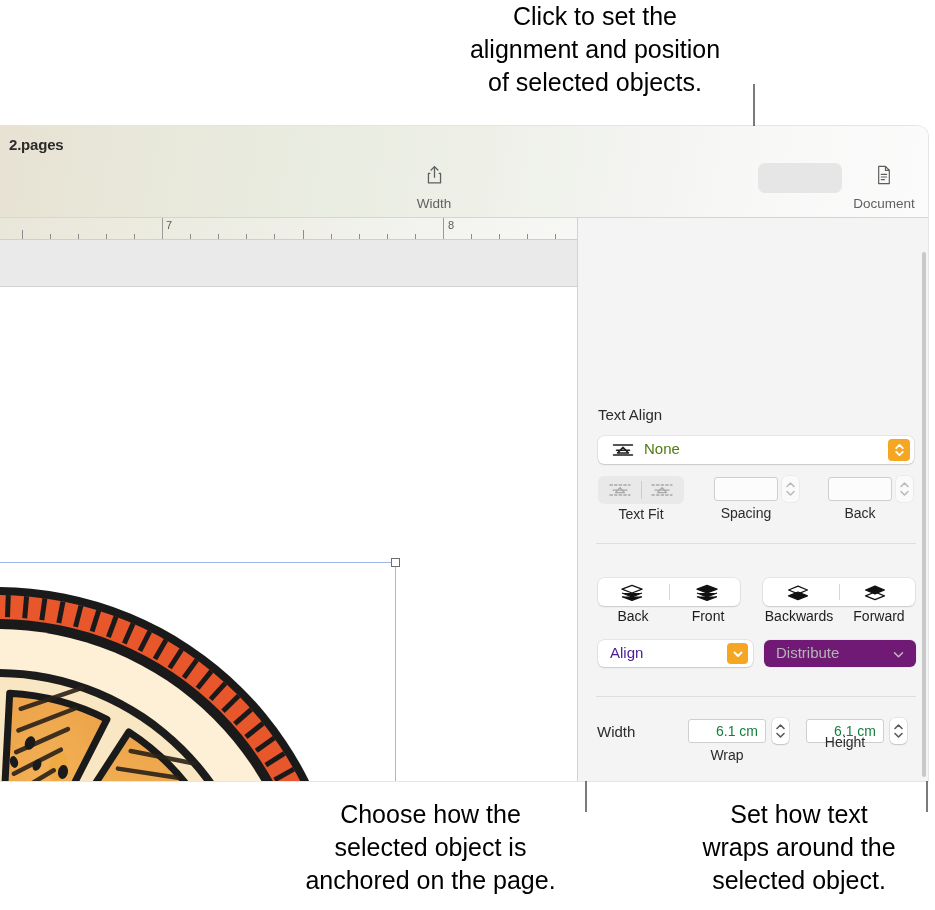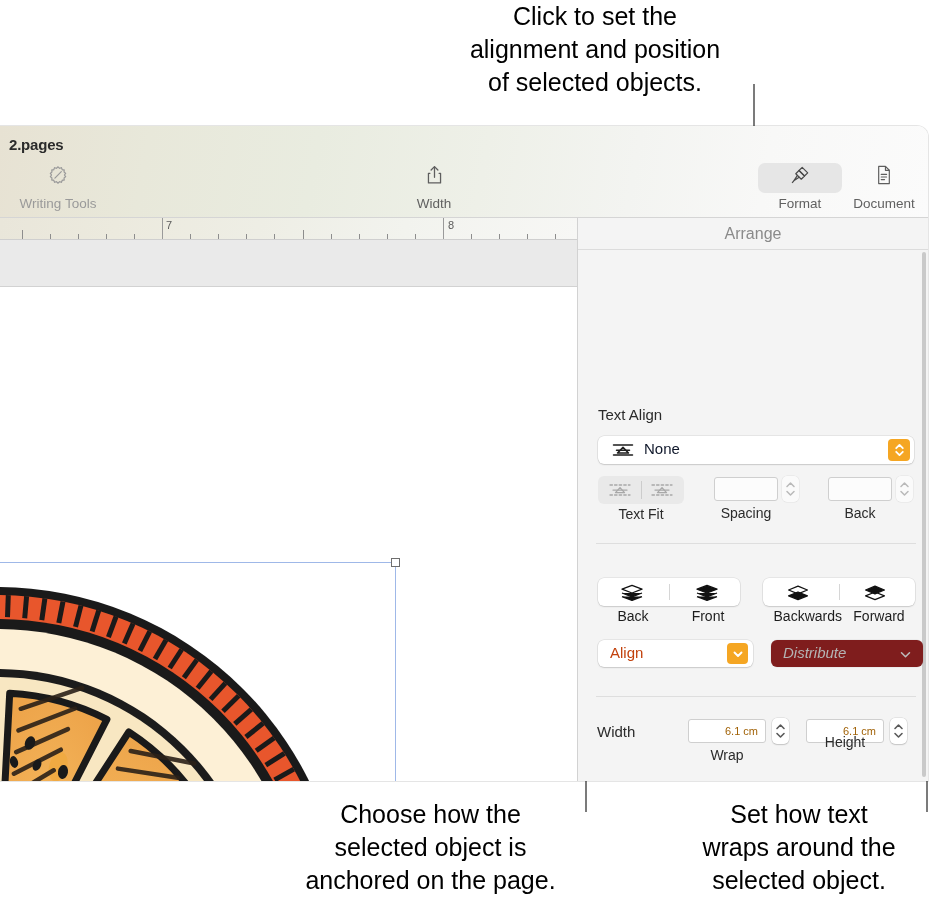--- a/index.html
+++ b/index.html
@@ -130,42 +130,42 @@
   .hr{ position:absolute; height:1px; background:#dedede; }
 
   
   #wrap-select{
     position:absolute; left:20px; top:218px; width:316px; height:28px;
     background:#ffffff; border-radius:6px;
     box-shadow:0 0 0 0.5px rgba(0,0,0,0.12), 0 1px 1.5px rgba(0,0,0,0.13);
     box-sizing:border-box;
   }
   #wrap-value{
-    position:absolute; left:46px; top:4px; font-size:15px; color:#0f172a;
+    position:absolute; left:46px; top:4px; font-size:15px; color:#4d7c0f;
   }
   #wrap-icon{ position:absolute; left:14px; top:6px; }
   #wrap-stepper{
     position:absolute; right:4px; top:3px; width:22px; height:22px;
     background:#f5a623; border-radius:4px;
     display:flex; align-items:center; justify-content:center;
   }
 
   
   #textfit-group{
     position:absolute; left:20px; top:258px; width:86px; height:28px;
     background:#e9e9e9; border-radius:6px;
   }
   #textfit-divider{ position:absolute; left:63px; top:263px; width:1px; height:18px; background:#cccccc; }
   #textfit-label{ position:absolute; left:20px; top:288px; width:86px; text-align:center;
     font-size:14px; color:#2b2b2b; }
 
   .num-field{
     position:absolute; height:24px; background:#ffffff;
     border:1px solid #cfcfcf; border-radius:3px; box-sizing:border-box;
-    font-size:11px; color:#a16207; text-align:right; line-height:22px;
+    font-size:14px; color:#15803d; text-align:right; line-height:22px;
     padding-right:7px;
   }
   .num-field.empty{ background:#fcfcfc; }
   .field-caption{ position:absolute; font-size:14px; color:#2b2b2b; text-align:center; }
 
   .stepper{
     position:absolute; width:17px; height:26px;
     background:#ffffff; border-radius:5px;
     box-shadow:0 0 0 0.5px rgba(0,0,0,0.13), 0 1px 1.5px rgba(0,0,0,0.14);
   }
@@ -182,30 +182,29 @@
   .order-div{ position:absolute; top:366px; width:1px; height:16px; background:#d6d6d6; }
   .order-label{ position:absolute; top:390px; font-size:14px; color:#1d1d1d; text-align:center; }
   .order-icon{ position:absolute; top:366px; }
 
   
   #align-btn{
     position:absolute; left:20px; top:422px; width:155px; height:27px;
     background:#ffffff; border-radius:6px;
     box-shadow:0 0 0 0.5px rgba(0,0,0,0.12), 0 1px 1.5px rgba(0,0,0,0.13);
   }
-  #align-text{ position:absolute; left:12px; top:4px; font-size:15px; color:#c2410c;text-align:right; }
+  #align-text{ position:absolute; left:12px; top:4px; font-size:15px; color:#4c1d95;text-align:right; }
   #align-chevron{
     position:absolute; right:5px; top:3px; width:21px; height:21px;
     background:#f5a623; border-radius:4px; display:flex; align-items:center; justify-content:center;
   }
   #distribute-btn{
-    position:absolute; left:193px; top:422px; width:152px; height:27px;
-    background:#7f1d1d; border-radius:6px;
+    position:absolute; left:186px; top:422px; width:152px; height:27px;
+    background:#701a75; border-radius:6px;
     box-shadow:0 0 0 0.5px rgba(0,0,0,0.07);
-    font-style:italic;
   }
   #distribute-text{ position:absolute; left:12px; top:4px; font-size:15px; color:#b4b4b4; }
 </style>
 </head>
 <body>
 
 <div class="caption" id="caption-top">Click to set the
 alignment and position
 of selected objects.</div>
 <div class="leader" id="leader-top"></div>
@@ -223,52 +222,32 @@
 <div class="leader" id="bracket-outer-v"></div>
 <div class="leader" id="bracket-outer-h"></div>
 
 <div id="app-window">
 
   <div id="toolbar">
     <div id="doc-title">2.pages</div>
 
     <div id="format-pill"></div>
 
-    <div class="tb-item" id="tb-writing-tools">
-      <span class="tb-glyph">
-        <svg width="22" height="22" viewBox="0 0 24 24" fill="none" stroke="#9a9a9a" stroke-width="1.3">
-          <path d="M12 3.2 13.6 4.7 15.8 4.1 16.6 6.2 18.8 6.6 18.6 8.8 20.3 10.2 19.1 12 20.3 13.8 18.6 15.2 18.8 17.4 16.6 17.8 15.8 19.9 13.6 19.3 12 20.8 10.4 19.3 8.2 19.9 7.4 17.8 5.2 17.4 5.4 15.2 3.7 13.8 4.9 12 3.7 10.2 5.4 8.8 5.2 6.6 7.4 6.2 8.2 4.1 10.4 4.7Z"></path>
-          <path d="M8.6 15.4 15.6 8.4" stroke-linecap="round"></path>
-        </svg>
-      </span>
-      <span class="tb-label">Writing Tools</span>
-    </div>
 
     <div class="tb-item" id="tb-share">
       <span class="tb-glyph">
         <svg width="19" height="22" viewBox="0 0 20 24" fill="none" stroke="#5e5e5e" stroke-width="1.4" stroke-linecap="round" stroke-linejoin="round">
           <path d="M10 3.2 V14.5"></path>
           <path d="M6.3 6.6 10 2.9 13.7 6.6"></path>
           <path d="M5 10.2 H3.4 V20.6 H16.6 V10.2 H15"></path>
         </svg>
       </span>
       <span class="tb-label">Width</span>
     </div>
 
-    <div class="tb-item" id="tb-format">
-      <span class="tb-glyph">
-        <svg width="22" height="22" viewBox="0 0 24 24" fill="none" stroke="#4a4a4a" stroke-width="1.3" stroke-linejoin="round">
-          <path d="M14.4 3.6 20.4 9.6 16.9 13.1 10.9 7.1Z"></path>
-          <path d="M10.9 7.1 16.9 13.1 13.4 16.6 7.4 10.6Z"></path>
-          <path d="M9.4 12.1 5.2 18.4 11.5 14.2"></path>
-          <path d="M5.2 18.4 3.4 20.6"></path>
-        </svg>
-      </span>
-      <span class="tb-label">Format</span>
-    </div>
 
     <div class="tb-item" id="tb-document">
       <span class="tb-glyph">
         <svg width="18" height="22" viewBox="0 0 18 24" fill="none" stroke="#5e5e5e" stroke-width="1.3" stroke-linejoin="round">
           <path d="M3.2 2.6 H10.6 L14.8 6.8 V21.4 H3.2Z"></path>
           <path d="M10.6 2.6 V6.9 H14.8"></path>
           <path d="M6 11.4 H11.8 M6 14.2 H11.8 M6 17 H9.6" stroke-linecap="round"></path>
         </svg>
       </span>
       <span class="tb-label">Document</span>
@@ -484,21 +463,20 @@
 
     <div id="selection-box">
 
       <div class="handle" style="right:-5px; top:-5px;"></div>
 
     </div>
   </div>
 
   <div id="sidebar">
 
-    <div id="sidebar-title">Arrange</div>
     <div id="sidebar-scroll"></div>
 
     <div class="sb-section-label" style="left:20px; top:188px;">Text Align</div>
 
     <div id="wrap-select">
       <span id="wrap-icon">
         <svg width="22" height="16" viewBox="0 0 22 16" fill="none" stroke="#1d1d1d" stroke-width="1.5">
           <path d="M1.5 3 H20.5" stroke-linecap="round"></path>
           <path d="M1.5 13 H20.5" stroke-linecap="round"></path>
           <path d="M11 5.4 L16.5 11 H5.5 Z" stroke-linejoin="round"></path>
@@ -580,21 +558,21 @@
     </span>
     <span class="order-icon" style="left:285px;">
       <svg width="24" height="18" viewBox="0 0 24 18" fill="none" stroke="#111" stroke-width="1.3" stroke-linejoin="round">
         <path d="M12 2.2 21.4 6 12 9.8 2.6 6Z" fill="#111"></path>
         <path d="M12 8 21.4 11.8 12 15.6 2.6 11.8Z" fill="none"></path>
       </svg>
     </span>
 
     <div class="order-label" style="left:19px; width:72px;">Back</div>
     <div class="order-label" style="left:94px; width:72px;text-align:center;">Front</div>
-    <div class="order-label" style="left:178px; width:86px;text-align:right;">Backwards</div>
+    <div class="order-label" style="left:178px; width:86px;">Backwards</div>
     <div class="order-label" style="left:265px; width:72px;">Forward</div>
 
     <div id="align-btn">
       <span id="align-text">Align</span>
       <span id="align-chevron">
         <svg width="12" height="12" viewBox="0 0 12 12" fill="none" stroke="#ffffff" stroke-width="1.9" stroke-linecap="round" stroke-linejoin="round">
           <path d="M2.5 4.5 6 8 9.5 4.5"></path>
         </svg>
       </span>
     </div>

